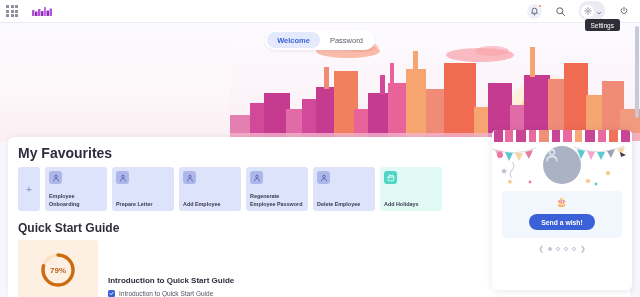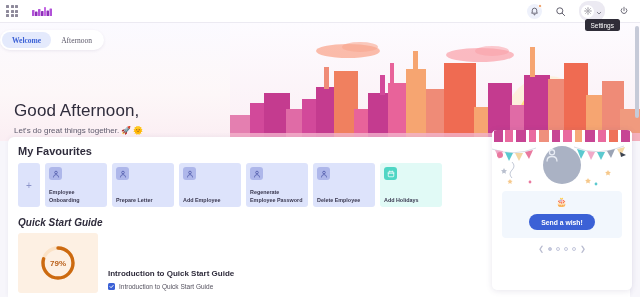--- a/index.html
+++ b/index.html
@@ -27,47 +27,47 @@
   .bell-wrap { background: #eef1fb; border-radius: 50%; width: 15px; height: 15px; }
   .bell-dot { position: absolute; top: 0px; right: 0px; width: 4px; height: 4px; border-radius: 50%; background: #e8833a; border: 1px solid #fff; }
   .gear-wrap { display: flex; align-items: center; gap: 2px; background: #eceaf2; border-radius: 9px; padding: 1px 3px 1px 2px; cursor: pointer; }
   .gear-circle { width: 13px; height: 13px; border-radius: 50%; background: #fff; display: flex; align-items: center; justify-content: center; }
   .tooltip {
     position: absolute; top: 19px; right: 20px; background: #2f2d38; color: #fff;
     font-size: 6.5px; padding: 2.5px 6px; border-radius: 2.5px; white-space: nowrap; z-index: 60;
   }
 
   
-  .tabs-row { position: absolute; top: 30px; left: 0; width: 640px; display: flex; z-index: 30; font-family: Liberation Serif, serif; }
+  .tabs-row { position: absolute; top: 30px; left: 0; width: 640px; display: flex; justify-content: center; z-index: 30; }
   .tabs { display: flex; background: #ffffff; border-radius: 11px; padding: 2px; box-shadow: 0 1px 3px rgba(80,70,120,.10); }
   .tab { font-size: 7.5px; padding: 3.5px 10px; border-radius: 9px; color: #5a5768; cursor: pointer; white-space: nowrap; }
   .tab.active { background: #e4eafc; color: #3b61d6; font-weight: bold; }
 
   
   .hero { position: absolute; top: 23px; left: 0; width: 640px; height: 118px; overflow: hidden; background: linear-gradient(180deg,#fbfaff 0%,#fdf7f8 60%,#fbeef3 100%); }
   .hero svg { position: absolute; bottom: 0; right: 0; }
   .greeting { position: absolute; top: 78px; left: 14px; z-index: 20; }
   .greeting h1 { font-size: 17px; font-weight: normal; color: #2f2c3c; letter-spacing: .1px; }
   .greeting p { font-size: 8px; color: #5d5a6c; margin-top: 5px; }
   .greeting .emo { font-size: 8px; }
 
   
   .panel { position: absolute; top: 137px; left: 8px; width: 622px; height: 160px; background: #ffffff; border-radius: 6px 6px 0 0; box-shadow: 0 -1px 4px rgba(90,80,130,.07); z-index: 10; }
-  .sec-title { font-size: 11px; font-weight: bold; color: #2f2c3c; padding: 8px 0 0 10px; }
+  .sec-title { font-size: 14px; font-weight: bold; color: #2f2c3c; padding: 8px 0 0 10px; }
 
   .fav-row { display: flex; gap: 5px; padding: 6px 0 0 10px; }
   .fav-add { width: 22px; height: 44px; background: #dde3fb; border-radius: 3px; display: flex; align-items: center; justify-content: center; color: #8b93c9; font-size: 10px; cursor: pointer; }
   .fav-tile { width: 62px; height: 44px; background: #dde3fb; border-radius: 3px; position: relative; cursor: pointer; padding: 4px; }
   .fav-tile.mint { background: #e1faf6; }
   .fav-ic { width: 13px; height: 13px; border-radius: 3px; background: #aeb7ea; display: flex; align-items: center; justify-content: center; }
   .fav-tile.mint .fav-ic { background: #4fd6c4; }
   .fav-label { position: absolute; left: 4px; right: 3px; bottom: 3px; font-size: 5.4px; font-weight: bold; color: #3a3850; line-height: 1.35; }
 
   
-  .qs-title { font-size: 10px; font-weight: bold; color: #2f2c3c; padding: 10px 0 0 10px; font-style: italic; }
+  .qs-title { font-size: 12px; font-weight: bold; color: #2f2c3c; padding: 10px 0 0 10px; }
   .qs-body { display: flex; margin: 5px 0 0 10px; }
   .qs-ring-box { width: 80px; height: 60px; background: #fdf0e3; border-radius: 3px; display: flex; align-items: center; justify-content: center; }
   .ring { position: relative; width: 40px; height: 40px; }
   .ring .pct { position: absolute; inset: 0; display: flex; align-items: center; justify-content: center; font-size: 8px; font-weight: bold; color: #b9601a; }
   .qs-list { margin-left: 10px; padding-top: 2px; margin-top: 34px; }
   .qs-h { font-size: 8px; font-weight: bold; color: #2f2c3c; }
   .qs-item { display: flex; align-items: center; gap: 4px; margin-top: 5px; }
   .cbx { width: 7px; height: 7px; border-radius: 1.5px; background: #3b61d6; display: flex; align-items: center; justify-content: center; cursor: pointer; }
   .cbx svg { display: block; }
   .qs-sub { font-size: 6.5px; color: #55525f; }
@@ -136,34 +136,26 @@
         <rect x="300" y="24" width="5" height="30" fill="#f6a571"></rect>
         <rect x="318" y="56" width="20" height="62" fill="#ef8b77"></rect>
         <rect x="334" y="40" width="24" height="78" fill="#ef6b52"></rect>
         <rect x="356" y="72" width="20" height="46" fill="#f6a571"></rect>
         <rect x="372" y="58" width="22" height="60" fill="#ef8b77"></rect>
         <rect x="390" y="86" width="20" height="32" fill="#f09a7e"></rect>
       </g>
       <rect x="0" y="110" width="410" height="8" fill="#f6b5cd" opacity=".8"></rect>
     </svg>
 
-    <div class="greeting">
-      <h1>Good Afternoon,</h1>
-      <p>
-        <span>Let's do great things together.</span>
-        <span class="emo">🚀</span>
-        <span class="emo">🌞</span>
-      </p>
-    </div>
   </div>
 
   <div class="tabs-row">
     <div class="tabs">
       <div class="tab active">Welcome</div>
-      <div class="tab">Afternoon</div>
+      <div class="tab">Password</div>
     </div>
   </div>
 
   <div class="panel">
     <div class="sec-title">My Favourites</div>
 
     <div class="fav-row">
       <div class="fav-add">+</div>
 
       <div class="fav-tile">

